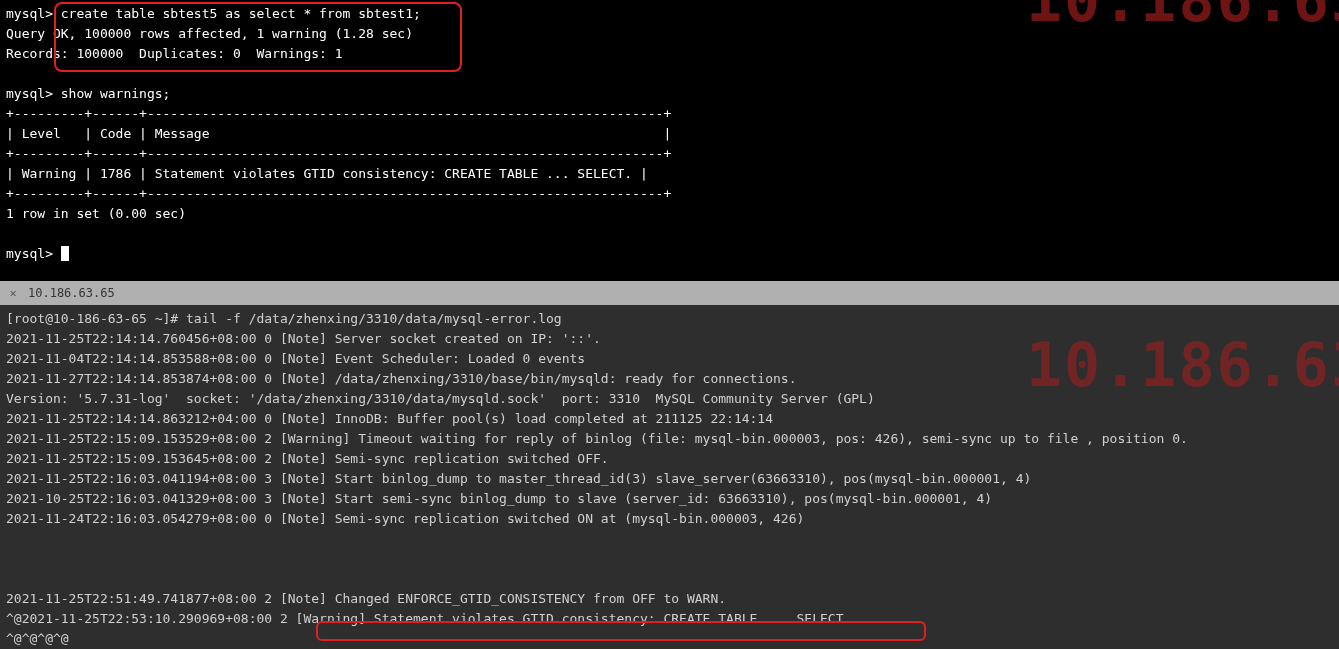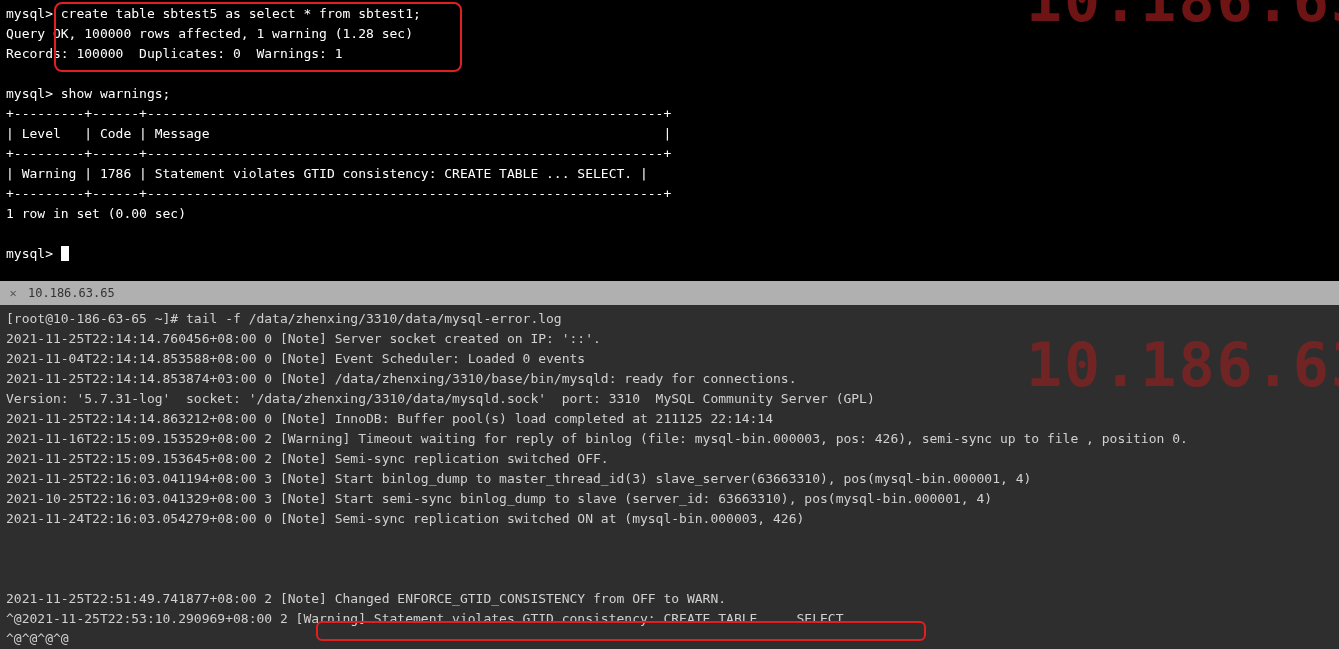--- a/index.html
+++ b/index.html
@@ -129,24 +129,24 @@
   <span class="close">✕</span>
   <span>10.186.63.65</span>
 </div>
 
 <div class="pane-bottom">
   <div class="watermark">10.186.63</div>
   <div class="highlight-box-2"></div>
   <pre><span>[root@10-186-63-65 ~]# tail -f /data/zhenxing/3310/data/mysql-error.log</span>
 <span>2021-11-25T22:14:14.760456+08:00 0 [Note] Server socket created on IP: '::'.</span>
 <span>2021-11-04T22:14:14.853588+08:00 0 [Note] Event Scheduler: Loaded 0 events</span>
-<span>2021-11-25T22:14:14.853874+03:00 0 [Note] /data/zhenxing/3310/base/bin/mysqld: ready for connections.</span>
+<span>2021-11-27T22:14:14.853874+08:00 0 [Note] /data/zhenxing/3310/base/bin/mysqld: ready for connections.</span>
 <span>Version: '5.7.31-log'  socket: '/data/zhenxing/3310/data/mysqld.sock'  port: 3310  MySQL Community Server (GPL)</span>
-<span>2021-11-25T22:14:14.863212+08:00 0 [Note] InnoDB: Buffer pool(s) load completed at 211125 22:14:14</span>
-<span>2021-11-16T22:15:09.153529+08:00 2 [Warning] Timeout waiting for reply of binlog (file: mysql-bin.000003, pos: 426), semi-sync up to file , position 0.</span>
+<span>2021-11-25T22:14:14.863212+04:00 0 [Note] InnoDB: Buffer pool(s) load completed at 211125 22:14:14</span>
+<span>2021-11-25T22:15:09.153529+08:00 2 [Warning] Timeout waiting for reply of binlog (file: mysql-bin.000003, pos: 426), semi-sync up to file , position 0.</span>
 <span>2021-11-25T22:15:09.153645+08:00 2 [Note] Semi-sync replication switched OFF.</span>
 <span>2021-11-25T22:16:03.041194+08:00 3 [Note] Start binlog_dump to master_thread_id(3) slave_server(63663310), pos(mysql-bin.000001, 4)</span>
 <span>2021-10-25T22:16:03.041329+08:00 3 [Note] Start semi-sync binlog_dump to slave (server_id: 63663310), pos(mysql-bin.000001, 4)</span>
 <span>2021-11-24T22:16:03.054279+08:00 0 [Note] Semi-sync replication switched ON at (mysql-bin.000003, 426)</span>
 <span></span>
 <span></span>
 <span></span>
 <span>2021-11-25T22:51:49.741877+08:00 2 [Note] Changed ENFORCE_GTID_CONSISTENCY from OFF to WARN.</span>
 <span>^@2021-11-25T22:53:10.290969+08:00 2 [Warning] Statement violates GTID consistency: CREATE TABLE ... SELECT.</span>
 <span>^@^@^@^@</span></pre>

